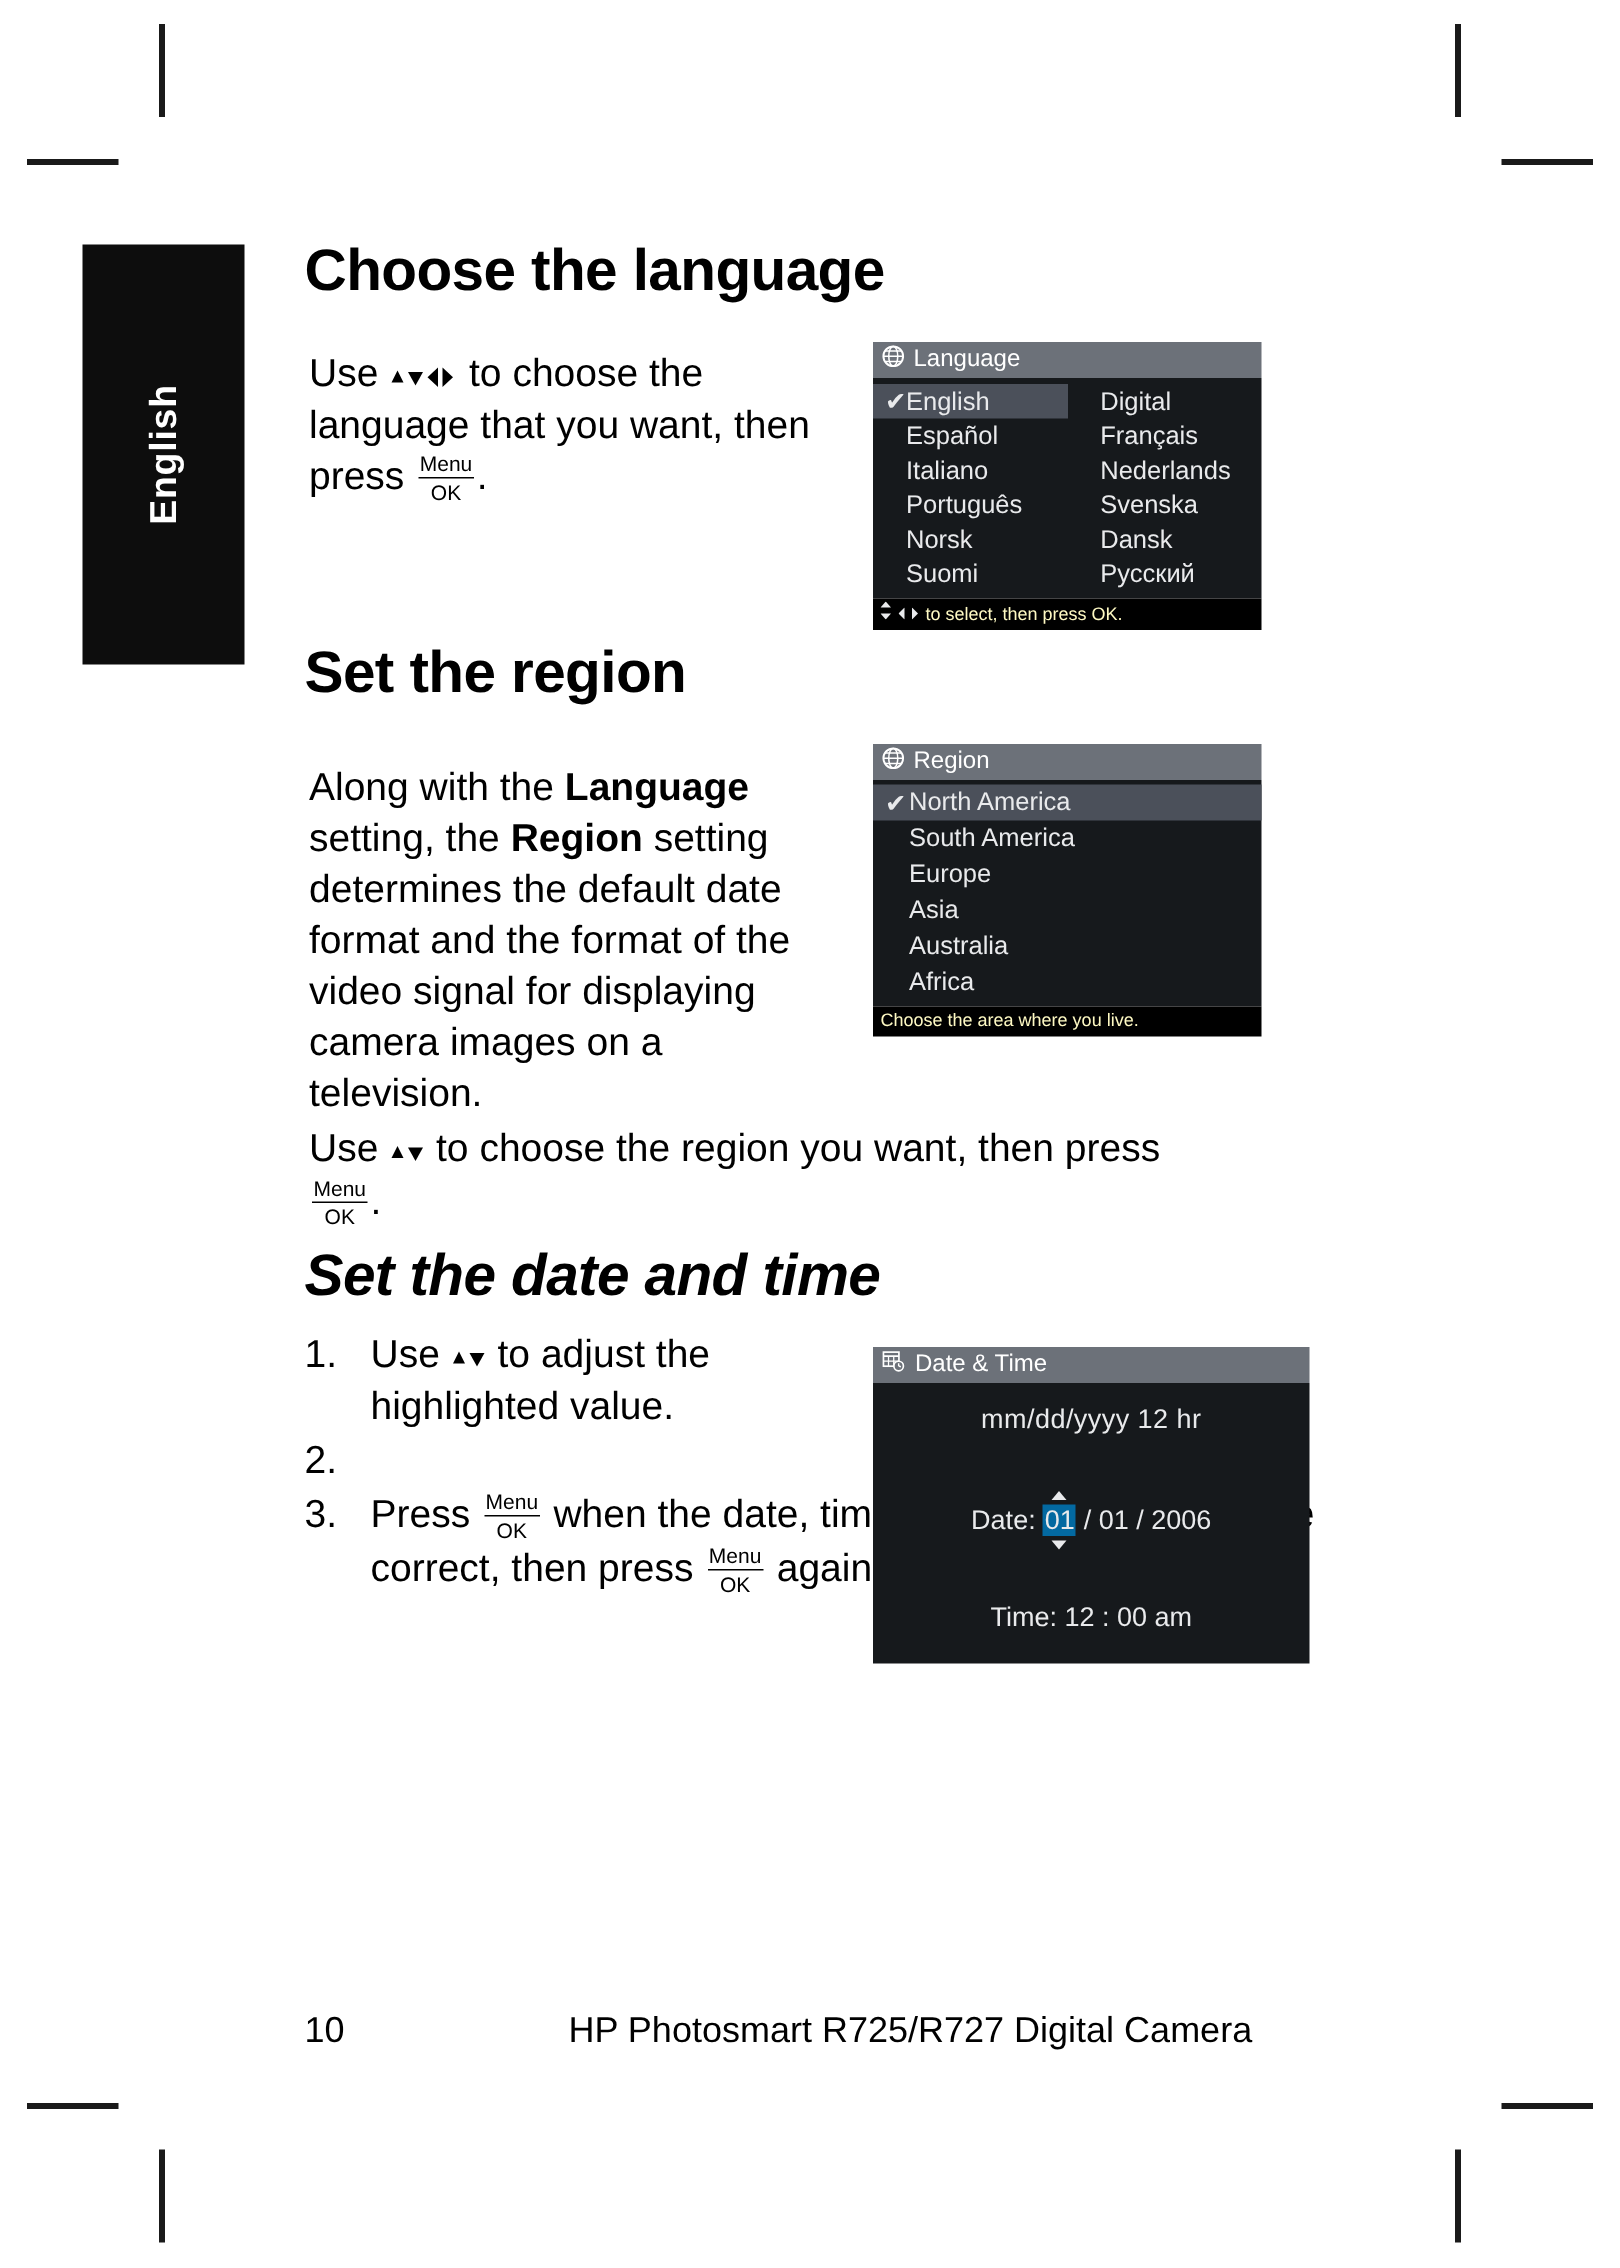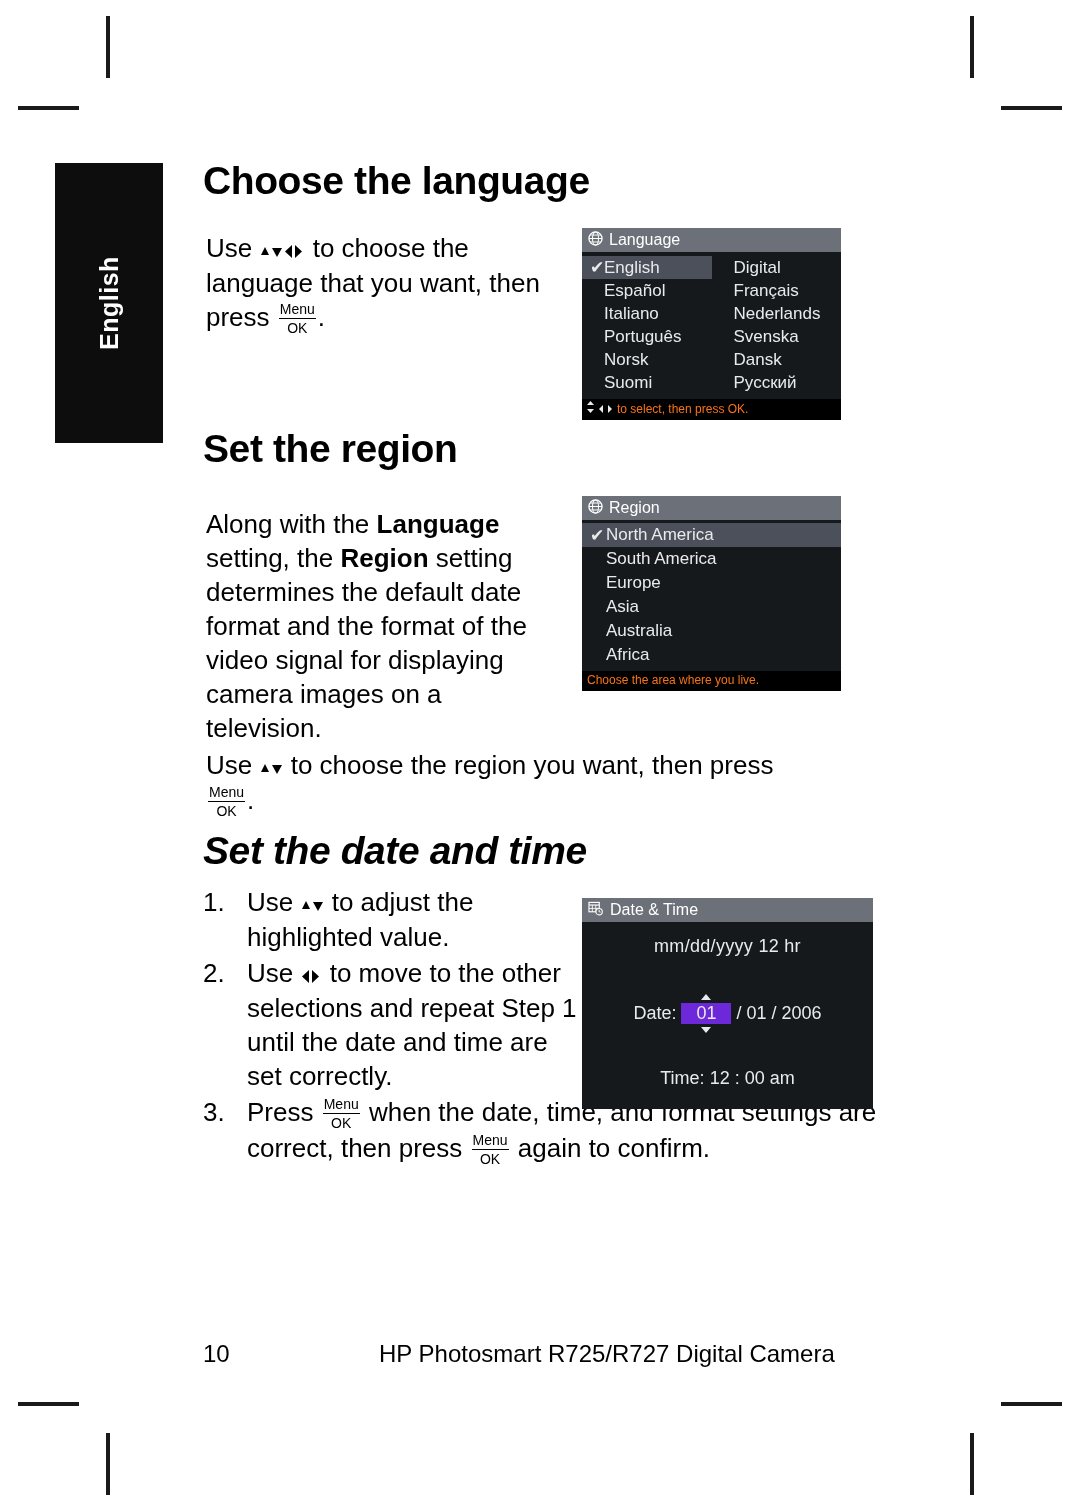--- a/index.html
+++ b/index.html
@@ -137,21 +137,21 @@
     gap: 6px;
     box-sizing: border-box;
   }
   .scr-body {
     background: #16191c;
     color: #e9eaec;
     font-size: 17px;
   }
   .scr-foot {
     background: #000000;
-    color: #f97316;
+    color: #fef9c3;
     font-size: 12px;
     padding: 2px 5px 3px 5px;
     line-height: 15px;
     box-sizing: border-box;
   }
   .scr-foot .hint-line { display: flex; align-items: center; gap: 5px; white-space: nowrap; }
 
   
   .lang-grid {
     display: grid;
@@ -182,22 +182,22 @@
   .region-row.sel { background: #4b505a; }
   .region-row .chk { width: 16px; display: inline-block; }
 
   
   .dt-body { padding: 14px 0 12px 0; text-align: center; }
   .dt-format { font-size: 18px; margin-bottom: 10px; letter-spacing: .3px; }
   .dt-row { font-size: 18px; margin-bottom: 8px; position: relative; }
   .dt-label { display: inline-block; margin-top: 36px; }
   .dt-field-hl {
     display: inline-block;
-    background: #6d28d9;
-    padding: 0 15px;
+    background: #0369a1;
+    padding: 0 1px;
     position: relative;
   }
   .dt-caret {
     position: absolute;
     left: 50%;
     transform: translateX(-50%);
     width: 0; height: 0;
   }
   .dt-caret.up {
     top: -9px;
@@ -410,26 +410,20 @@
     <div class="step-txt">
       <span>Use </span><span class="arrows"><svg width="24" height="17" viewBox="0 0 24 17">
             <polygon points="2,12 10,12 6,4" fill="#000"></polygon>
             <polygon points="13,5 23,5 18,14" fill="#000"></polygon>
           </svg></span><span> to adjust the highlighted value.</span>
     </div>
   </div>
 
   <div class="step step-narrow">
     <div class="step-num">2.</div>
-    <div class="step-txt">
-      <span>Use </span><span class="arrows"><svg width="22" height="19" viewBox="0 0 22 19">
-            <polygon points="9,3 9,16 2,9.5" fill="#000"></polygon>
-            <polygon points="12,3 12,16 19,9.5" fill="#000"></polygon>
-          </svg></span><span> to move to the other selections and repeat Step 1 until the date and time are set correctly.</span>
-    </div>
   </div>
 
   <div class="step step-wide">
     <div class="step-num">3.</div>
     <div class="step-txt">
       <span>Press </span><span class="menuok"><span class="mk-top">Menu</span><span class="mk-bot">OK</span></span><span> when the date, time, and format settings are correct, then press </span><span class="menuok"><span class="mk-top">Menu</span><span class="mk-bot">OK</span></span><span> again to confirm.</span>
     </div>
   </div>
 
 </div>

